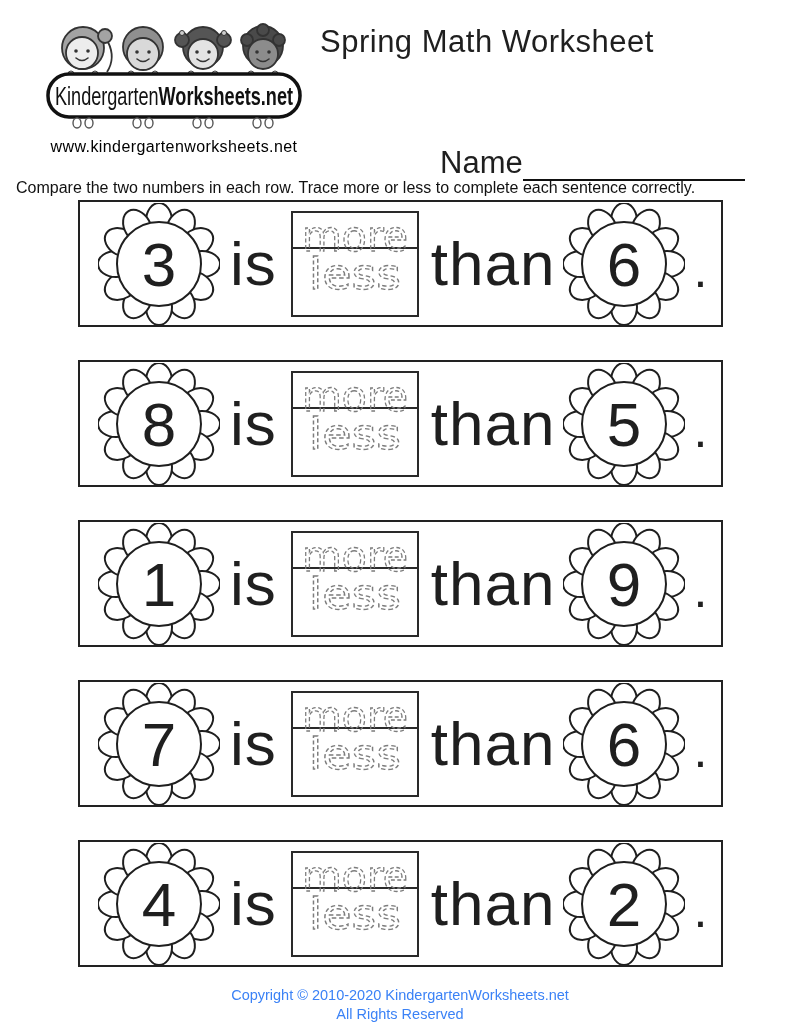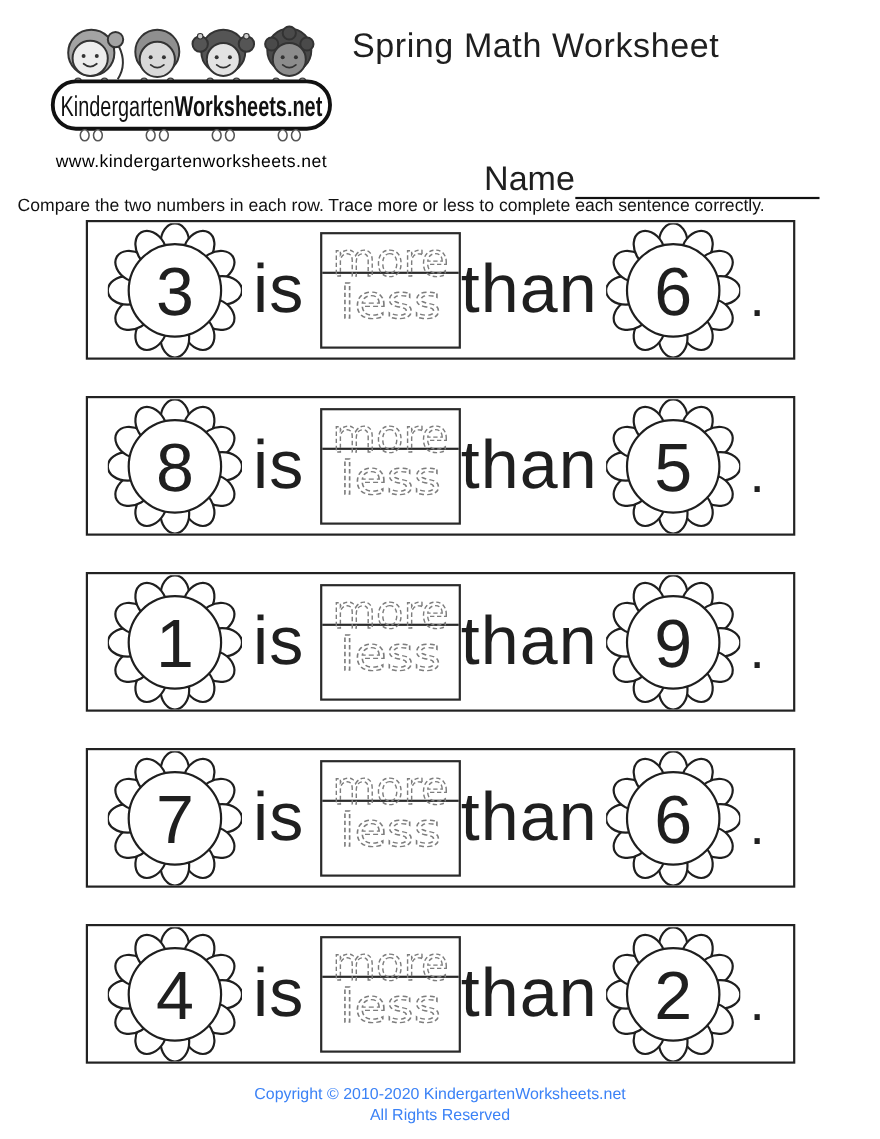--- a/index.html
+++ b/index.html
@@ -37,21 +37,21 @@
     display:flex;align-items:center;
     padding-left:18px;
     background:#fff;
   }
   .flower-slot{width:122px;height:122px;flex:0 0 auto;}
   .petals ellipse{fill:#fff;stroke:#1f1f1f;stroke-width:2;}
   .fcenter{fill:#fff;stroke:#1f1f1f;stroke-width:2;}
   .fnum{font-family:"Liberation Sans",sans-serif;font-size:62px;fill:#1f1f1f;text-anchor:middle;}
   .word{font-size:62px;color:#1f1f1f;letter-spacing:1px;}
   .word.is{margin-left:10px;}
-  .word.than{}
+  .word.than{margin-left:12px;}
   .trace-box{
     box-sizing:border-box;
     margin-left:14px;
     width:128px;height:106px;
     border:2px solid #2a2a2a;
     display:flex;flex-direction:column;
     background:#fff;
   }
   .trace-cell{box-sizing:border-box;height:36px;display:flex;align-items:flex-start;justify-content:center;}
   .trace-cell.top{border-bottom:2px solid #2a2a2a;}

